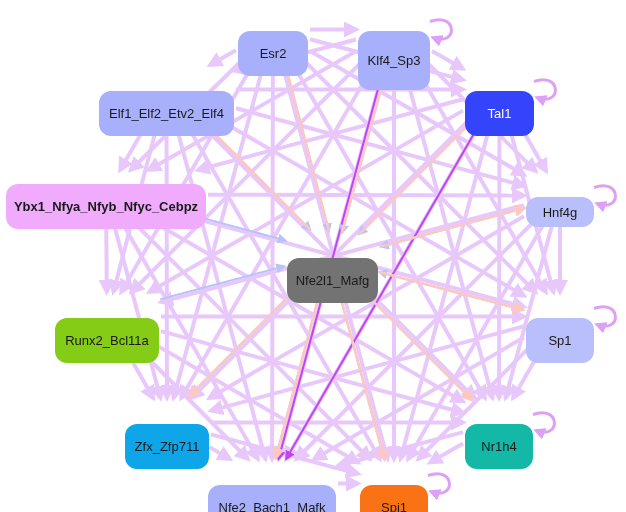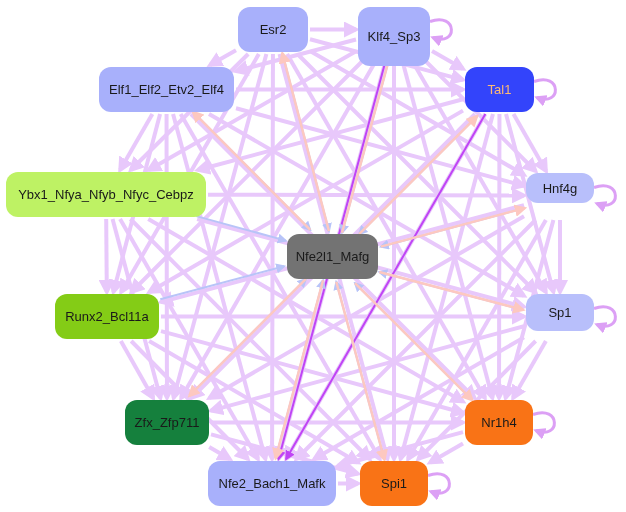--- a/index.html
+++ b/index.html
@@ -1,21 +1,21 @@
 <!DOCTYPE html>
 <html><head>
 <meta charset="utf-8">
 <style>
   html, body { margin: 0; padding: 0; background: #ffffff; }
   body { width: 626px; height: 512px; position: relative; overflow: hidden;
          font-family: "Liberation Sans", sans-serif; }
   #graph { position: absolute; left: 0; top: 0; width: 626px; height: 512px; }
   .node { position: absolute; display: flex; align-items: center; justify-content: center;
           border-radius: 12px; font-size: 13px; color: #1a1a1a; box-sizing: border-box;
-          white-space: nowrap; }
+          white-space: nowrap; margin-top: 24px; }
 </style>
 </head>
 <body>
 
 <svg id="graph" xmlns="http://www.w3.org/2000/svg" width="626" height="512">
   <defs>
     <marker id="ah-default" markerWidth="4" markerHeight="4" refX="3" refY="2" orient="auto" markerUnits="strokeWidth">
         <path d="M0,0 L4,2 L0,4 z" fill="#e8c8fb"></path>
       </marker>
     <marker id="ah-strong" markerWidth="5" markerHeight="5" refX="4" refY="2.5" orient="auto" markerUnits="strokeWidth">
@@ -133,22 +133,22 @@
       <path d="M533,414.5 C561,404.5 561,440.5 536,430.5" fill="none" stroke="#dca0f5" stroke-width="3" marker-end="url(#ah-self)"></path>
       <path d="M428,475.5 C456,465.5 456,501.5 431,491.5" fill="none" stroke="#dca0f5" stroke-width="3" marker-end="url(#ah-self)"></path>
     </g>
 </svg>
 
 <div id="nodes"></div>
 
 <div class="node" style="left: 238px; top: 7px; width: 70px; height: 45px; background: rgb(168, 176, 251);">Esr2</div>
 <div class="node" style="left: 358px; top: 7px; width: 72px; height: 59px; background: rgb(168, 176, 251);">Klf4_Sp3</div>
 <div class="node" style="left: 99px; top: 67px; width: 135px; height: 45px; background: rgb(168, 176, 251);">Elf1_Elf2_Etv2_Elf4</div>
-<div class="node" style="left: 465px; top: 67px; width: 69px; height: 45px; color: #fdba74; background: rgb(51, 68, 251);">Tal1</div>
-<div class="node" style="left: 6px; top: 172px; width: 200px; height: 45px; background: #bef264;">Ybx1_Nfya_Nfyb_Nfyc_Cebpz</div>
+<div class="node" style="left: 465px; top: 67px; width: 69px; height: 45px; color: #ffffff; background: rgb(51, 68, 251);">Tal1</div>
+<div class="node" style="left: 6px; top: 160px; width: 200px; height: 45px; background: #f0abfc; font-weight: bold;">Ybx1_Nfya_Nfyb_Nfyc_Cebpz</div>
 <div class="node" style="left: 526px; top: 173px; width: 68px; height: 30px; background: rgb(184, 191, 251);">Hnf4g</div>
 <div class="node" style="left: 287px; top: 234px; width: 91px; height: 45px; background: #737373;">Nfe2l1_Mafg</div>
 <div class="node" style="left: 55px; top: 294px; width: 104px; height: 45px; background: #84cc16;">Runx2_Bcl11a</div>
-<div class="node" style="left: 526px; top: 294px; width: 68px; height: 37px; background: rgb(184, 191, 251);">Sp1</div>
-<div class="node" style="left: 125px; top: 400px; width: 84px; height: 45px; background: #15803d;">Zfx_Zfp711</div>
-<div class="node" style="left: 465px; top: 400px; width: 68px; height: 45px; background: #f97316;">Nr1h4</div>
+<div class="node" style="left: 526px; top: 294px; width: 68px; height: 45px; background: rgb(184, 191, 251);">Sp1</div>
+<div class="node" style="left: 125px; top: 400px; width: 84px; height: 45px; background: #0ea5e9;">Zfx_Zfp711</div>
+<div class="node" style="left: 465px; top: 400px; width: 68px; height: 45px; background: #14b8a6;">Nr1h4</div>
 <div class="node" style="left: 208px; top: 461px; width: 128px; height: 45px; background: rgb(168, 176, 251);">Nfe2_Bach1_Mafk</div>
 <div class="node" style="left: 360px; top: 461px; width: 68px; height: 45px; background: #f97316;">Spi1</div>
 
 </body></html>

